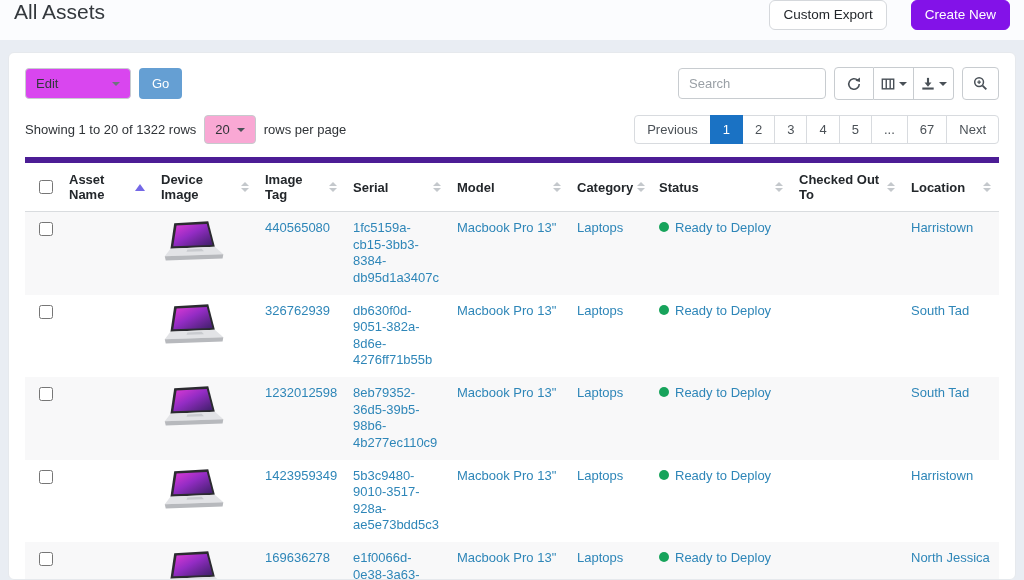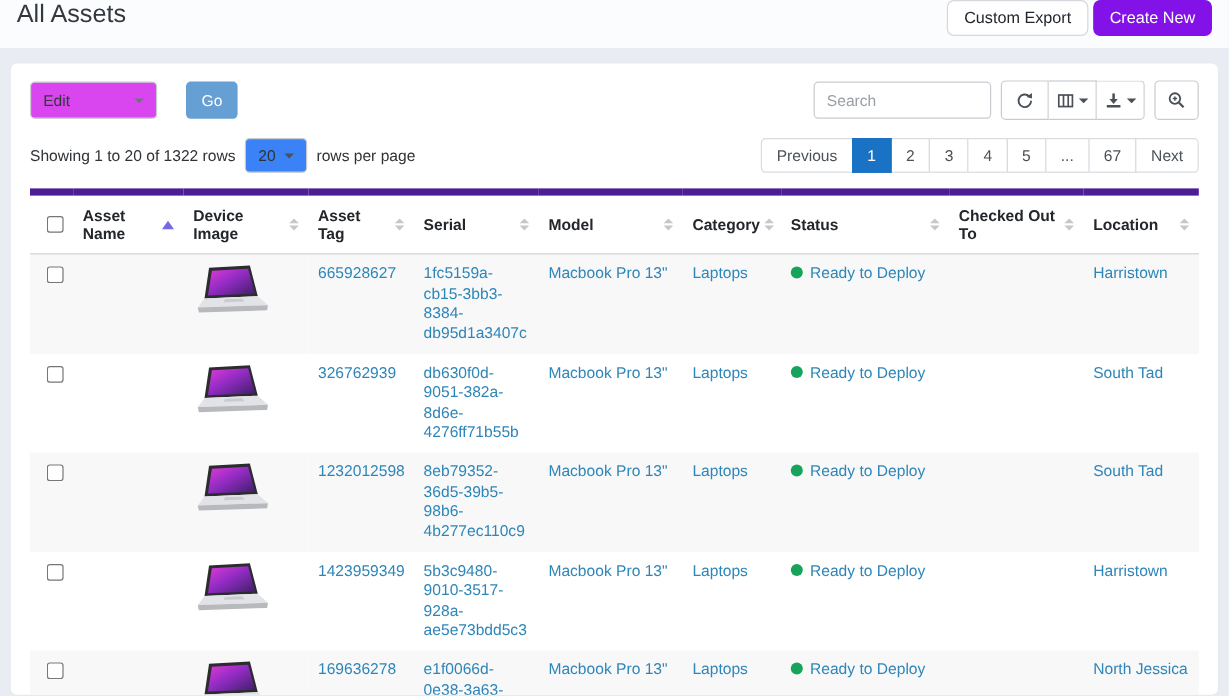--- a/index.html
+++ b/index.html
@@ -10,38 +10,38 @@
     font-family:"Liberation Sans", sans-serif;
     color:#2f3337;
   }
   
   .top-header {
     height:40px; background:#fbfcfe;
     display:flex; align-items:flex-start; justify-content:space-between;
     padding:0 14px;
   }
   .page-title { font-size:21px; font-weight:400; color:#33383d; }
-  .header-actions { display:flex; gap:4px; }
+  .header-actions { display:flex; gap:24px; }
   .btn { font-size:13.5px; border-radius:6px; padding:6px 13px; cursor:pointer; line-height:1.2; }
   .btn-light { background:#fff; border:1px solid #d5d8dc; color:#23272b; }
   .btn-purple { background:#8312e8; border:1px solid #8312e8; color:#fff; }
   
   .card {
     margin:12px 8px 0; background:#fff; border:1px solid #e6e9ed;
     border-radius:6px; padding:14px 16px 0; height:528px; overflow:hidden;
   }
   .toolbar-row { display:flex; justify-content:space-between; align-items:center; }
   .toolbar-left { display:flex; align-items:center; }
   .select-box {
     width:106px; height:31px; background:#d946ef; border:1px solid #c8ccd0; border-radius:4px;
     display:flex; align-items:center; justify-content:space-between; padding:0 10px;
     font-size:13px; color:#33383d; cursor:pointer;
   }
   .go-btn {
-    margin-left:24px; height:31px; padding:0 13px; background:#659fd3; color:#fff;
+    margin-left:8px; height:31px; padding:0 13px; background:#659fd3; color:#fff;
     border:none; border-radius:4px; font-size:13px; cursor:pointer;
   }
   .toolbar-right { display:flex; align-items:center; gap:8px; }
   .search-input {
     width:148px; height:31px; border:1px solid #c8ccd0; border-radius:4px;
     padding:0 10px; font-size:13px; color:#333; outline:none;
   }
   .search-input::placeholder { color:#9aa0a6; }
   .btn-group { display:flex; }
   .tool-btn {
@@ -54,21 +54,21 @@
   .tool-btn.single { border-radius:4px; width:37px; }
   .caret {
     width:0; height:0; display:inline-block;
     border-left:4px solid transparent; border-right:4px solid transparent;
     border-top:4px solid #495057;
   }
   
   .info-row { display:flex; justify-content:space-between; align-items:center; margin-top:15px; font-size:13px; }
   .info-left { display:flex; align-items:center; color:#2f3337; }
   .page-size-btn {
-    margin:0 8px; padding:6px 10px; background:#3b82f6; border:1px solid #c6cacd;
+    margin:0 8px; padding:6px 10px; background:#f9a8d4; border:1px solid #c6cacd;
     border-radius:4px; display:inline-flex; align-items:center; gap:7px; font-size:13px; cursor:pointer;
   }
   .pagination { display:flex; }
   .page-item {
     padding:6px 12px; background:#fff; border:1px solid #d8dbdf; margin-left:-1px;
     font-size:13px; color:#4b5157; cursor:pointer; text-align:center;
   }
   .page-item:first-child { border-radius:4px 0 0 4px; margin-left:0; }
   .page-item:last-child { border-radius:0 4px 4px 0; }
   .page-item.active { background:#1a72c4; border-color:#1a72c4; color:#fff; position:relative; }
@@ -209,21 +209,21 @@
           <div class="th-inner">
             <span>Device Image</span>
             <span class="sort-both">
                 <i class="tri-up"></i>
                 <i class="tri-down"></i>
               </span>
           </div>
         </th>
         <th>
           <div class="th-inner">
-            <span>Asset Tag</span>
+            <span>Image Tag</span>
             <span class="sort-both">
                 <i class="tri-up"></i>
                 <i class="tri-down"></i>
               </span>
           </div>
         </th>
         <th>
           <div class="th-inner">
             <span>Serial</span>
             <span class="sort-both">
@@ -285,21 +285,21 @@
     <td></td>
     <td>
       <svg class="device-img" width="68" height="46" viewBox="0 0 72 48">
         <polygon points="14,3 50,1 57,28 10,30" fill="#2b2b30"></polygon>
         <polygon points="16.5,5.5 48.5,3.8 54.5,26 13,27.5" fill="url(#lapg)"></polygon>
         <polygon points="10,30 57,28 66,36 4,38" fill="#e2e3e6"></polygon>
         <polygon points="28,30.8 43,30.2 45.5,32.8 27,33.3" fill="#c9cbcf"></polygon>
         <polygon points="4,38 66,36 65.2,40.5 5,42.5" fill="#b7b9bd"></polygon>
       </svg>
     </td>
-    <td><a class="link">665928627</a></td>
+    <td><a class="link">440565080</a></td>
     <td><a class="link">1fc5159a-cb15-3bb3-8384-db95d1a3407c</a></td>
     <td><a class="link">Macbook Pro 13"</a></td>
     <td><a class="link">Laptops</a></td>
     <td class="status-cell">
       <span class="dot"></span><a class="link">Ready to Deploy</a>
     </td>
     <td></td>
     <td><a class="link">Harristown</a></td>
   </tr>
 

